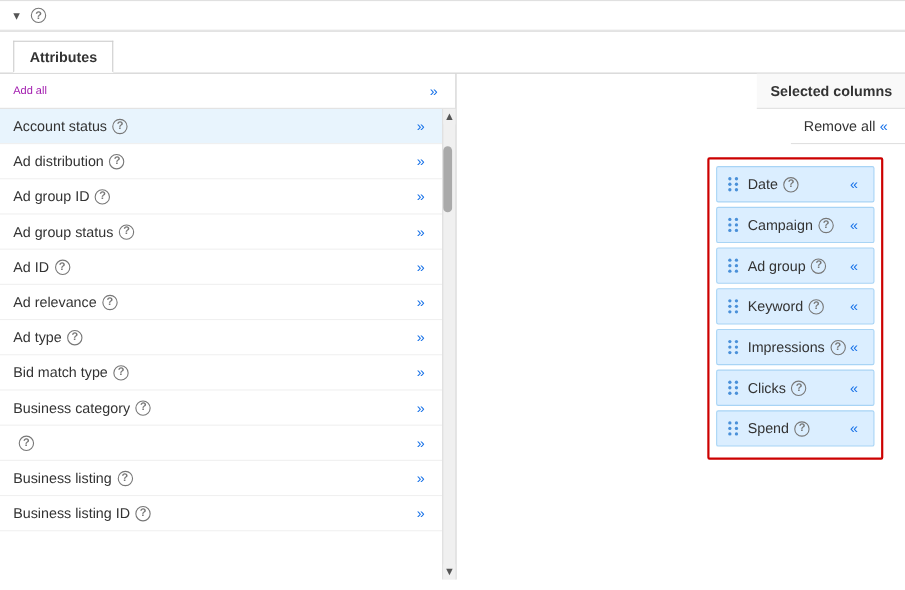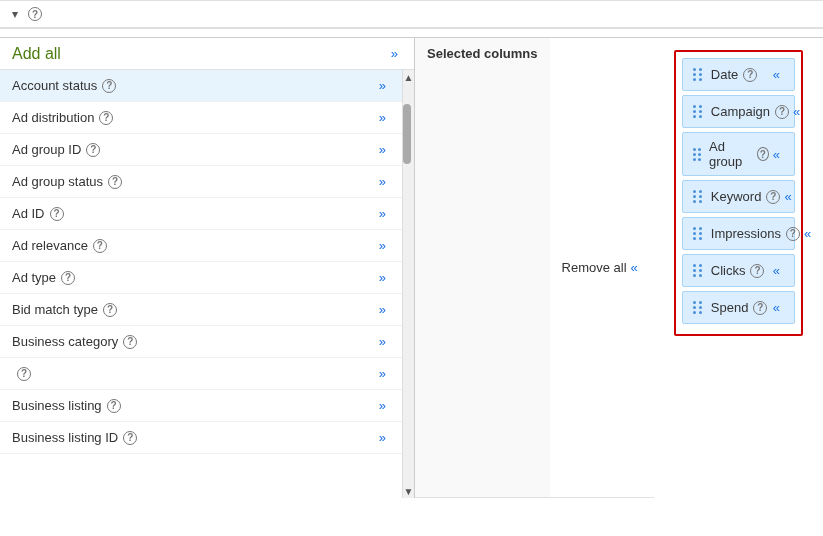--- a/index.html
+++ b/index.html
@@ -37,21 +37,21 @@
       width: 415px; border-right: 1px solid #ccc; display: flex; flex-direction: column;
     }
     .panel-header {
       padding: 8px 12px; font-weight: bold; font-size: 13px; background: #f9f9f9;
       border-bottom: 1px solid #e0e0e0;
     }
     .add-all-row {
       display: flex; align-items: center; justify-content: space-between;
       padding: 6px 12px; border-bottom: 1px solid #e0e0e0;
     }
-    .add-all-label { font-size: 16px; color: #4d7c0f; }
+    .add-all-label { font-size: 10px; color: #a21caf; }
     .double-arrow-btn {
       border: none; background: none; cursor: pointer; color: #1a73e8;
       font-size: 13px; padding: 2px 4px;
     }
 
     .columns-list {
       flex: 1; overflow-y: auto; overflow-x: hidden;
     }
     .column-item {
       display: flex; align-items: center; justify-content: space-between;
@@ -72,21 +72,21 @@
     .scroll-thumb {
       width: 8px; background: #aaa; border-radius: 4px; position: absolute; top: 20px; height: 60px;
     }
     .scroll-arrow {
       width: 12px; height: 14px; display: flex; align-items: center; justify-content: center;
       cursor: pointer; color: #555; font-size: 10px; background: #f0f0f0; border: none;
     }
 
     
     .right-panel {
-      flex: 1; display: flex; flex-direction: row;
+      flex: 1; display: flex; flex-direction: column; align-items: flex-end;
     }
     .right-panel-header {
       padding: 8px 12px; font-weight: bold; font-size: 13px; background: #f9f9f9;
       border-bottom: 1px solid #e0e0e0;
     }
     .remove-all-row {
       display: flex; align-items: center; justify-content: space-between;
       padding: 6px 12px; border-bottom: 1px solid #e0e0e0;
     }
     .remove-all-label { font-size: 13px; color: #333; }
@@ -124,20 +124,21 @@
 <body>
 
 <div style="border-top: 1px solid #e0e0e0; border-bottom: 1px solid #e0e0e0;">
   <div class="header">
     <span class="header-arrow">▾</span>
     <span class="help-icon">?</span>
   </div>
 </div>
 
 <div class="tabs">
+  <div class="tab active">Attributes</div>
 </div>
 
 <div class="content">
 
   <div class="left-panel">
     <div class="add-all-row">
       <span class="add-all-label">Add all</span>
       <button class="double-arrow-btn">»</button>
     </div>
     <div class="left-scroll-wrapper">

